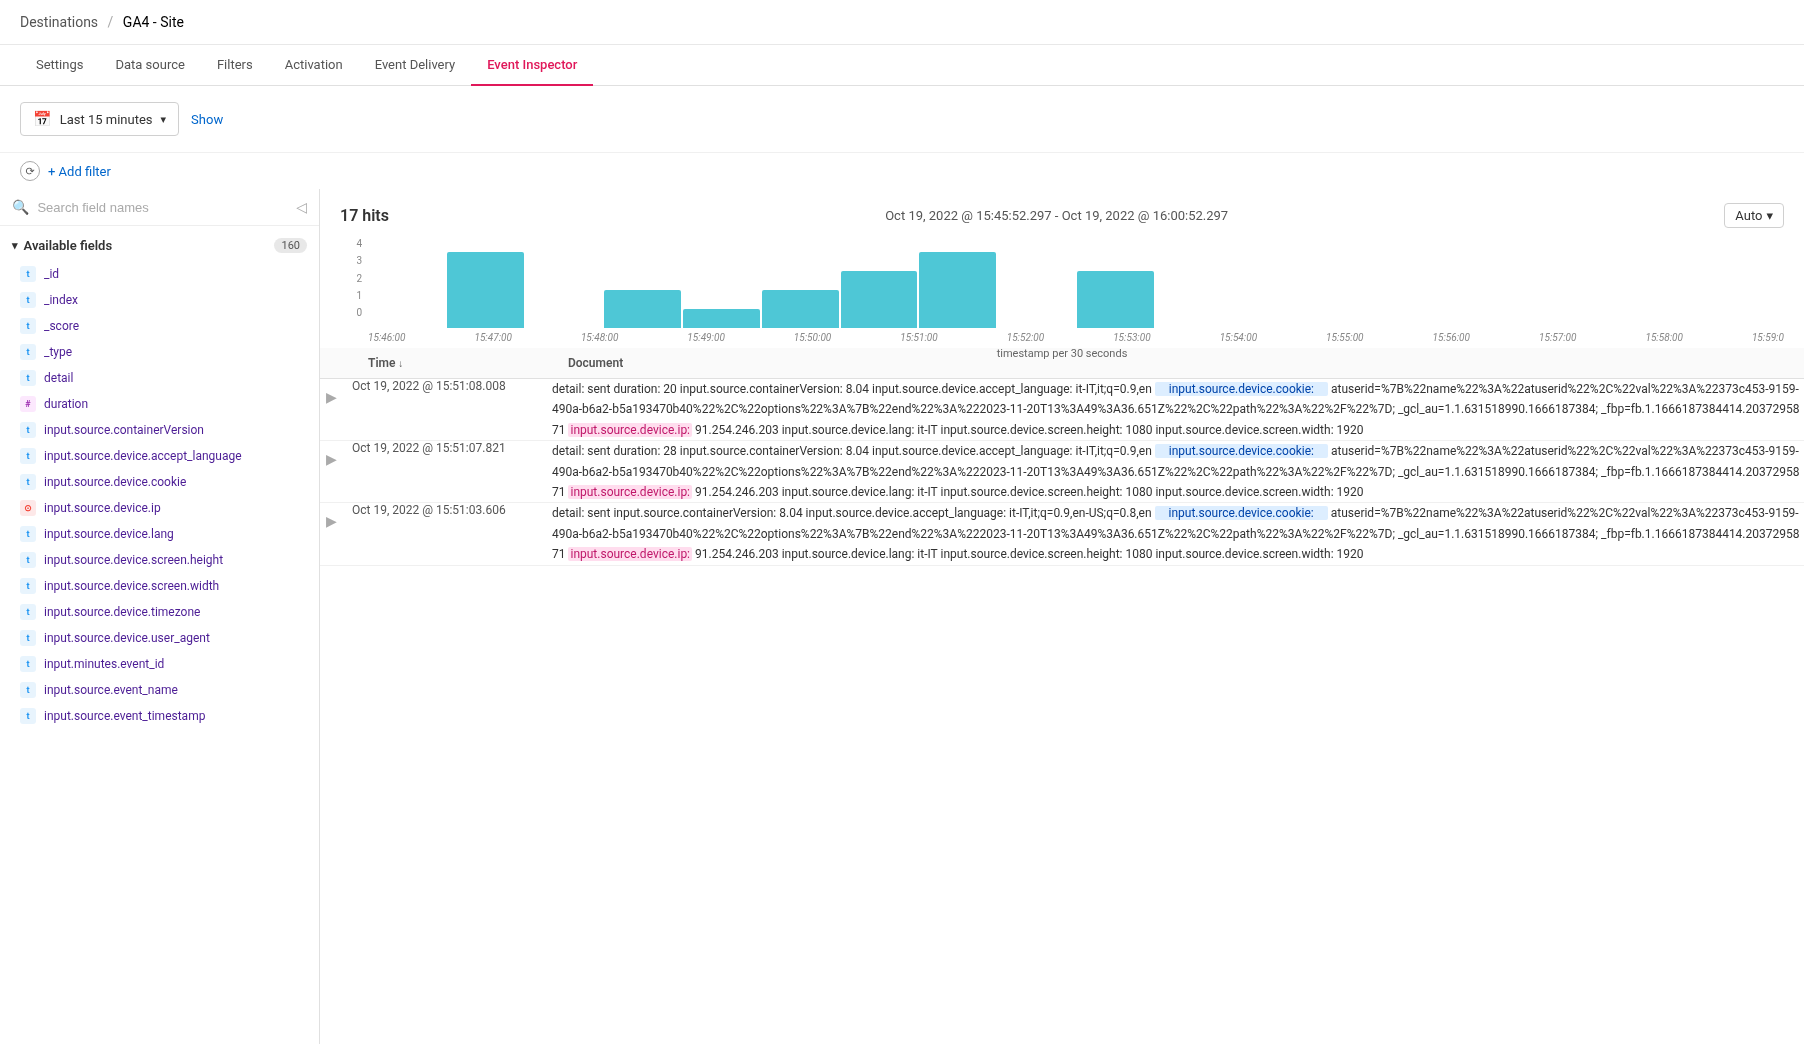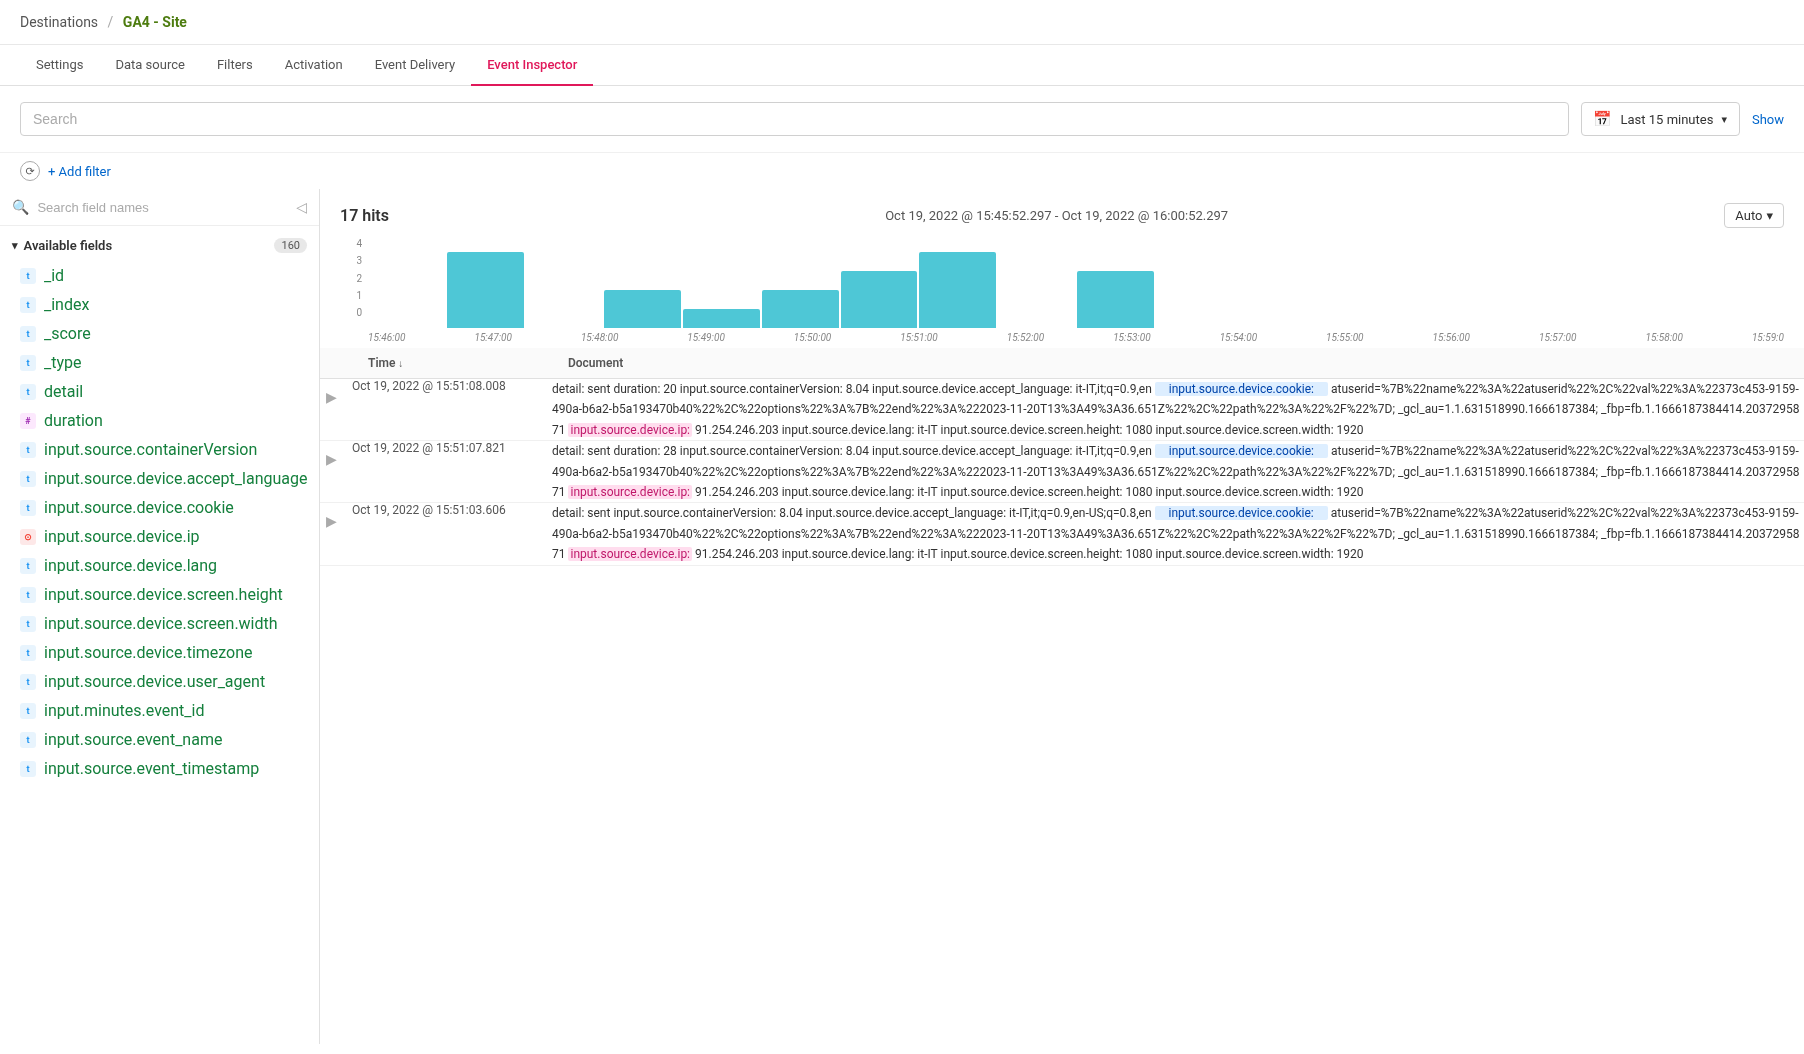--- a/index.html
+++ b/index.html
@@ -1,21 +1,21 @@
 <!DOCTYPE html>
 <html><head>
   <meta charset="utf-8">
   <style>
     * { box-sizing: border-box; margin: 0; padding: 0; }
     body { font-family: -apple-system, BlinkMacSystemFont, 'Segoe UI', Roboto, sans-serif; font-size: 13px; background: #fff; color: #333; overflow-x: hidden; }
 
     .top-bar { padding: 14px 20px; border-bottom: 1px solid #e8e8e8; }
     .breadcrumb { font-size: 14px; color: #555; }
     .breadcrumb span.sep { margin: 0 6px; color: #aaa; }
-    .breadcrumb span.current { font-weight: 700; color: #4d7c0f; }
+    .breadcrumb span.current { font-weight: 400; color: #000000; }
 
     .tabs { display: flex; gap: 0; padding: 0 20px; border-bottom: 1px solid #e0e0e0; text-align: right; }
     .tab { padding: 12px 16px; font-size: 13px; color: #555; cursor: pointer; border-bottom: 2px solid transparent; margin-bottom: -1px; }
     .tab.active { color: #e0185a; border-bottom: 2px solid #e0185a; font-weight: 500; }
 
     .main-content { display: flex; flex-direction: column; height: calc(100vh - 96px); }
 
     .search-bar-row { display: flex; align-items: center; padding: 16px 20px; gap: 12px; border-bottom: 1px solid #f0f0f0; }
     .global-search { flex: 1; border: 1px solid #d0d0d0; border-radius: 4px; padding: 8px 12px; font-size: 14px; color: #333; outline: none; }
     .global-search::placeholder { color: #aaa; }
@@ -39,21 +39,21 @@
     .available-header { display: flex; align-items: center; justify-content: space-between; cursor: pointer; padding: 4px 0; }
     .available-header-left { display: flex; align-items: center; gap: 6px; font-size: 13px; font-weight: 600; color: #333; }
     .available-count { background: #e8e8e8; border-radius: 10px; padding: 1px 7px; font-size: 11px; color: #555; }
 
     .field-list { padding: 4px 0; }
     .field-item { display: flex; align-items: center; gap: 8px; padding: 5px 8px; cursor: pointer; border-radius: 3px; }
     .field-type-icon { width: 16px; height: 16px; border-radius: 3px; display: flex; align-items: center; justify-content: center; font-size: 9px; font-weight: bold; flex-shrink: 0; }
     .icon-string { background: #e8f4fd; color: #2196f3; }
     .icon-number { background: #fce8fd; color: #9c27b0; }
     .icon-geo { background: #fde8e8; color: #f44336; }
-    .field-name { font-size: 16px; color: #15803d; }
+    .field-name { font-size: 12px; color: #4c1d95; }
 
     .right-panel { flex: 1; overflow-y: auto; overflow-x: hidden; padding: 0; }
     .hits-header { display: flex; align-items: center; justify-content: space-between; padding: 14px 20px 10px; }
     .hits-count { font-size: 16px; font-weight: 600; color: #333; }
     .date-range-display { font-size: 13px; color: #555; }
     .auto-select { display: flex; align-items: center; gap: 4px; border: 1px solid #d0d0d0; border-radius: 4px; padding: 4px 10px; cursor: pointer; font-size: 13px; }
 
     .chart-area { padding: 0 20px 10px; }
     .chart-container { position: relative; height: 100px; }
     .x-axis { display: flex; justify-content: space-between; padding: 2px 0 0 30px; font-size: 10px; color: #888; font-style: italic; }
@@ -90,21 +90,20 @@
   <div class="tab">Data source</div>
   <div class="tab">Filters</div>
   <div class="tab">Activation</div>
   <div class="tab">Event Delivery</div>
   <div class="tab active">Event Inspector</div>
 </div>
 
 <div class="main-content">
 
   <div class="search-bar-row">
-    <input class="global-search" type="text" placeholder="Search" style="">
     <div class="time-picker">
       <span class="cal-icon">📅</span>
       <span>Last 15 minutes</span>
       <span class="chevron">▾</span>
     </div>
     <span class="show-btn">Show</span>
   </div>
 
   <div class="filter-row">
     <div class="filter-icon">⟳</div>
@@ -258,20 +257,21 @@
               <span>15:51:00</span>
               <span>15:52:00</span>
               <span>15:53:00</span>
               <span>15:54:00</span>
               <span>15:55:00</span>
               <span>15:56:00</span>
               <span>15:57:00</span>
               <span>15:58:00</span>
               <span>15:59:0</span>
             </div>
+          <div class="chart-label">timestamp per 30 seconds</div>
         </div>
       </div>
 
       <table class="results-table">
         <thead>
           <tr>
             <th style="width:20px;"></th>
             <th>
               <span>Time</span>
               <span class="sort-arrow"> ↓</span>

